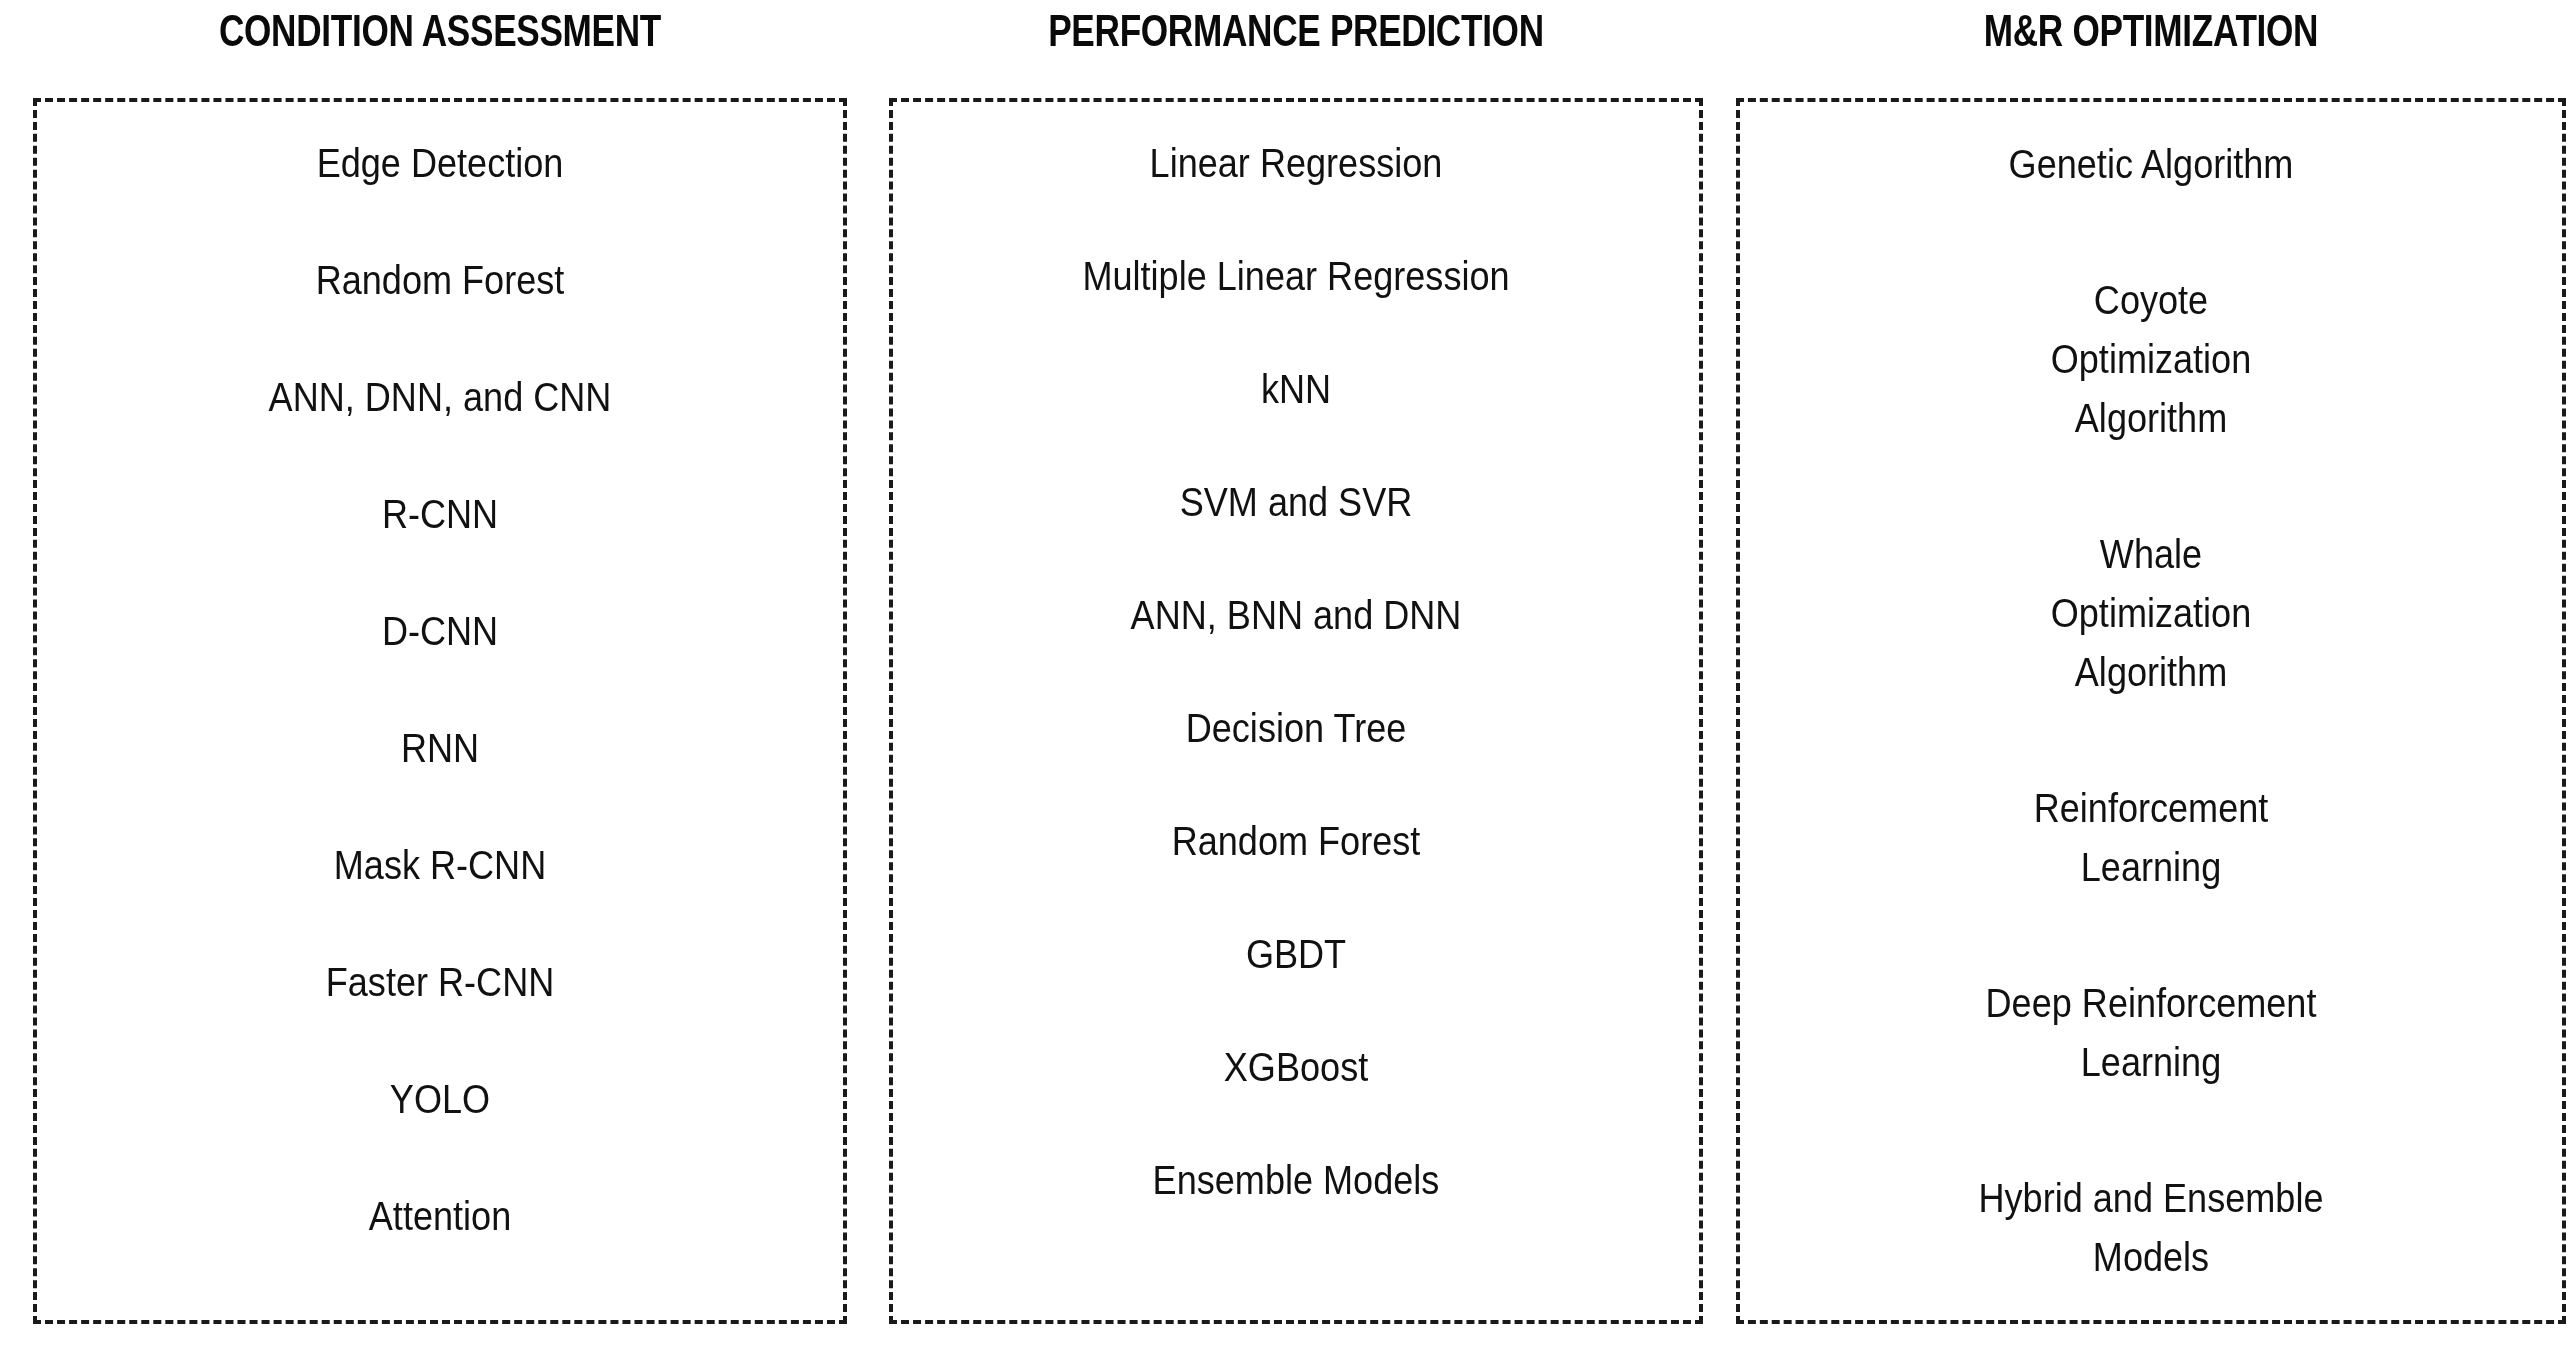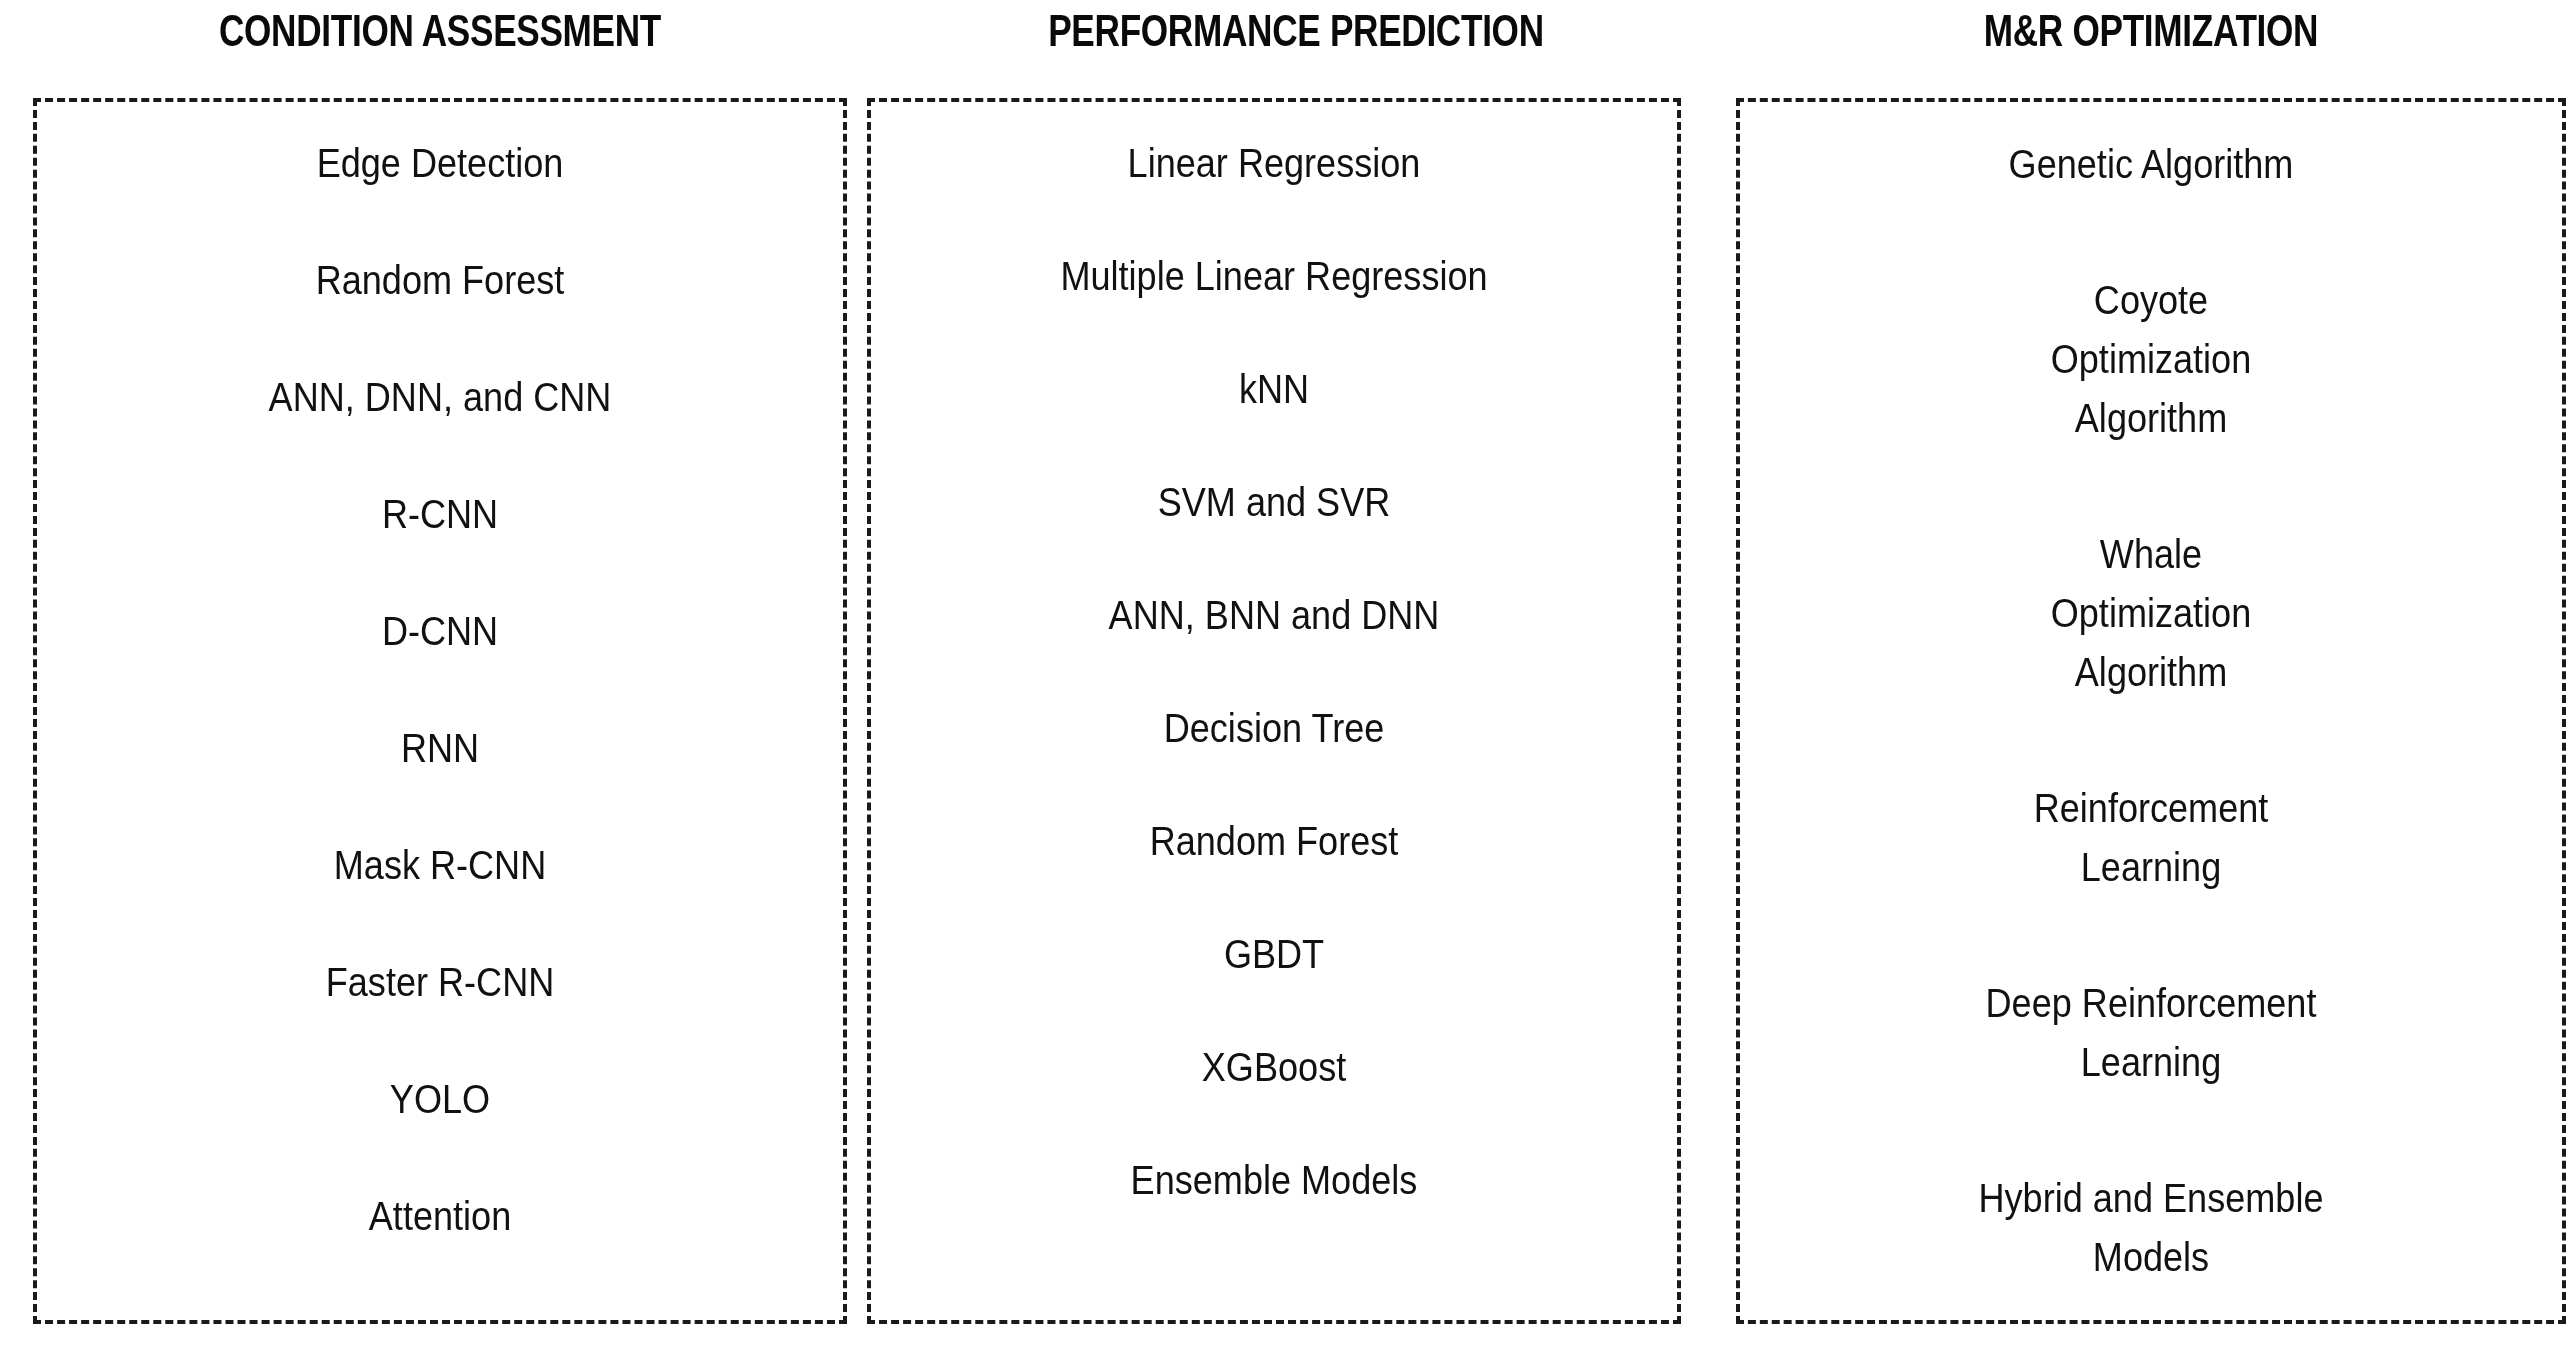--- a/index.html
+++ b/index.html
@@ -50,21 +50,21 @@
   
   .col-box {
     position: absolute;
     top: 98px;
     height: 1226px;
     border: 4px dashed #1a1a1a;
     box-sizing: border-box;
     background: #ffffff;
   }
   .col-box.c1 { left: 33px;   width: 814px; }
-  .col-box.c2 { left: 867px; width: 814px; }
+  .col-box.c2 { left: 889px; width: 814px; }
   .col-box.c3 { left: 1736px; width: 830px; }
 
   .col-list {
     position: absolute;
     left: 0;
     right: 0;
     display: flex;
     flex-direction: column;
     align-items: center;
   }

